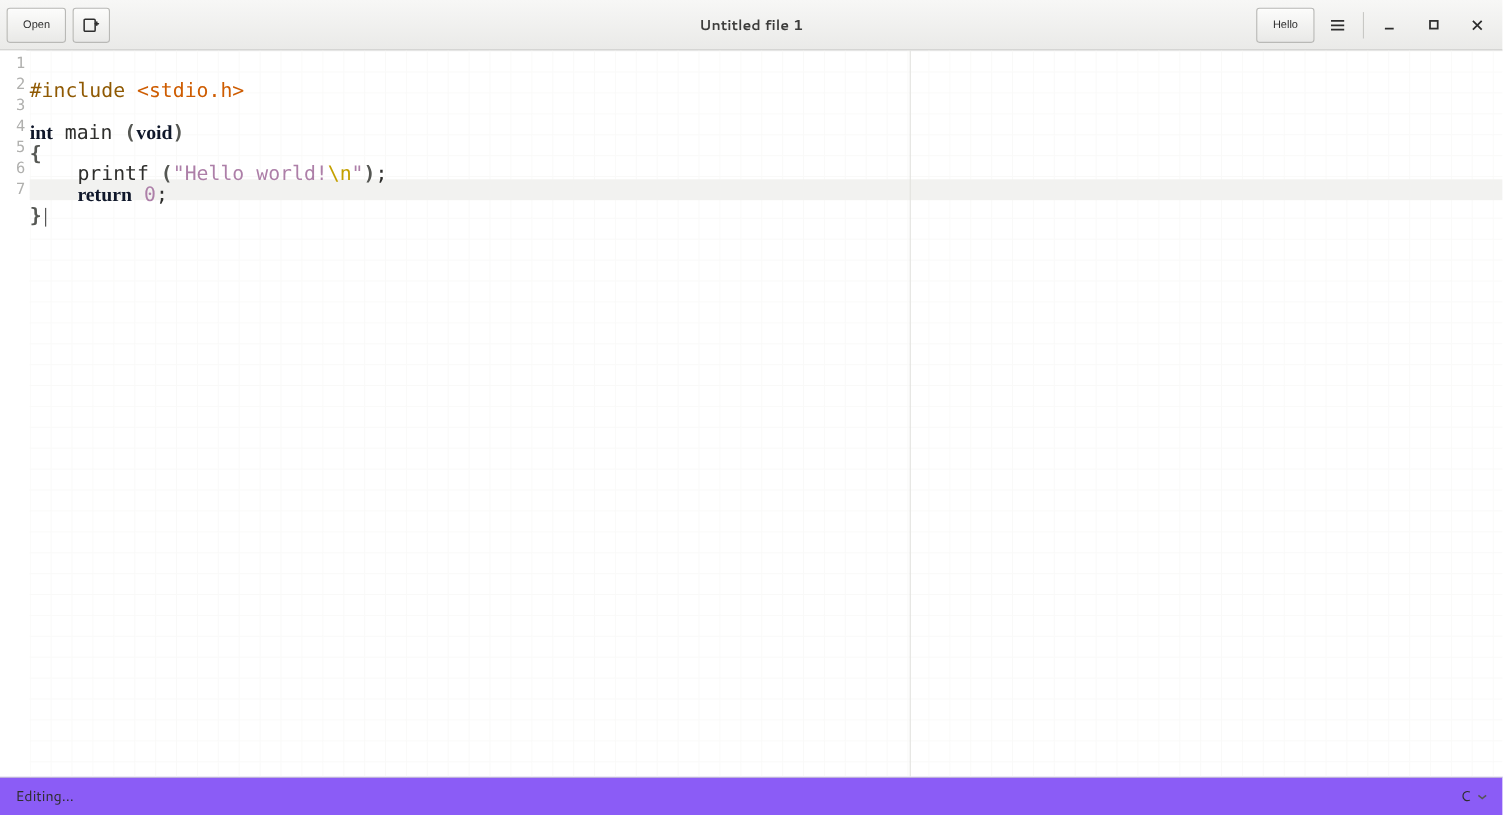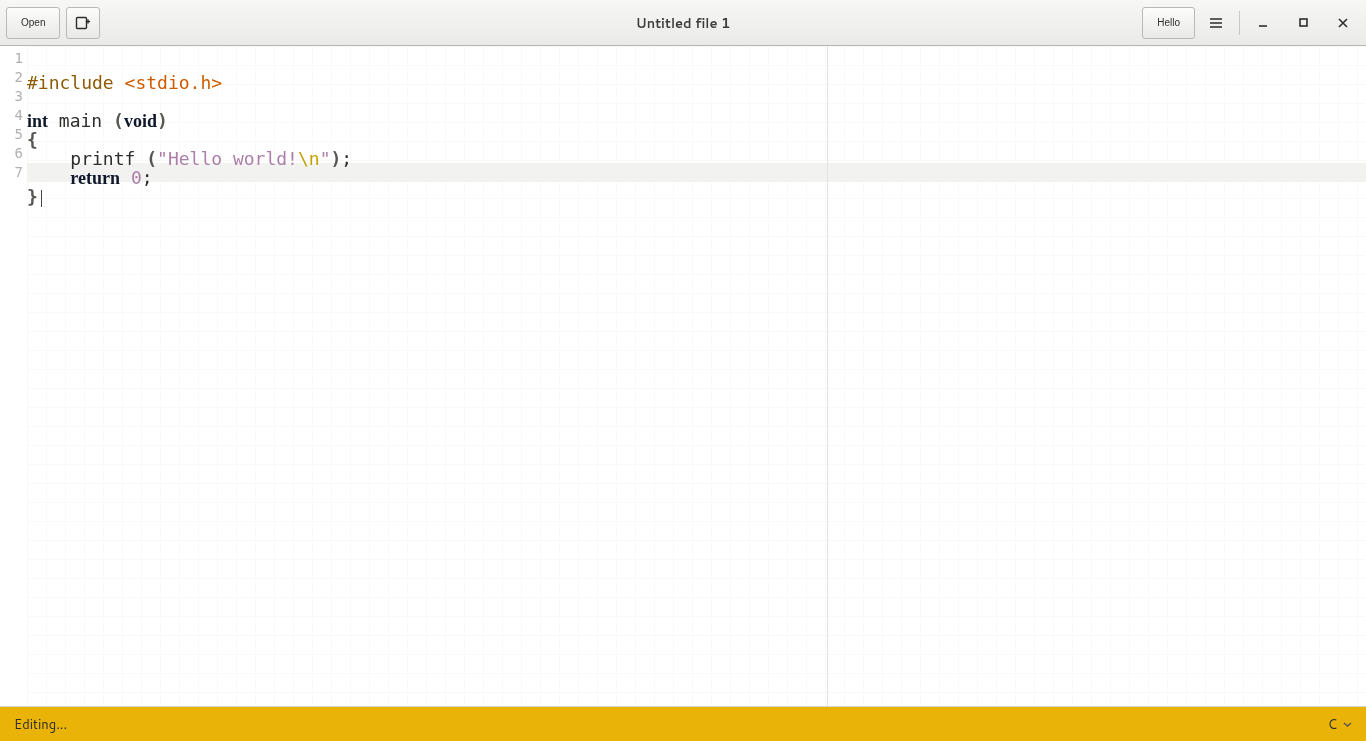--- a/index.html
+++ b/index.html
@@ -63,21 +63,21 @@
   
   .kw   { color:#0f172a; font-weight:bold;font-family:Liberation Serif, serif; }   
   .pp   { color:#8f5902; }                     
   .inc  { color:#ce5c00; }                     
   .str  { color:#ad7fa8; }                     
   .esc  { color:#c4a000; }                     
   .num  { color:#ad7fa8; }                     
   .pun  { color:#555753; font-weight:bold; }   
   .txt  { color:#2e2e2c;text-align:right; }
   
-  .status { height:35px; background:#eab308; border-top:1px solid #d4d4d1;
+  .status { height:35px; background:#8b5cf6; border-top:1px solid #d4d4d1;
             display:flex; align-items:center; padding:0 14px; font-size:13px; color:#2e2e2e; }
   .status-right { margin-left:auto; display:flex; align-items:center; gap:6px; cursor:pointer; }
 </style>
 </head>
 <body>
 
 <div class="header">
   <button class="btn">Open</button>
   <button class="icon-btn" style="margin-left:6px">
     <span>

